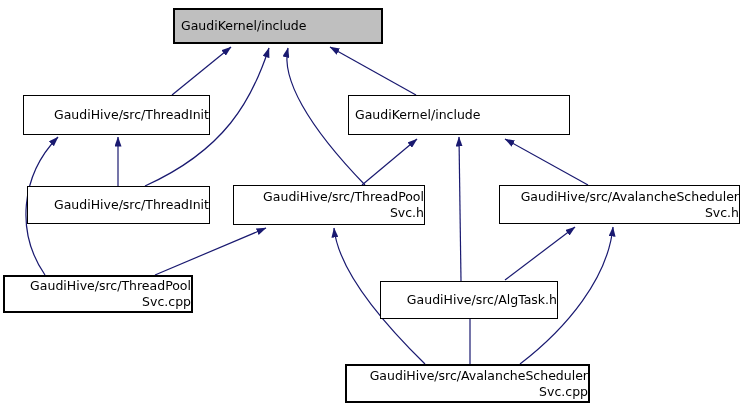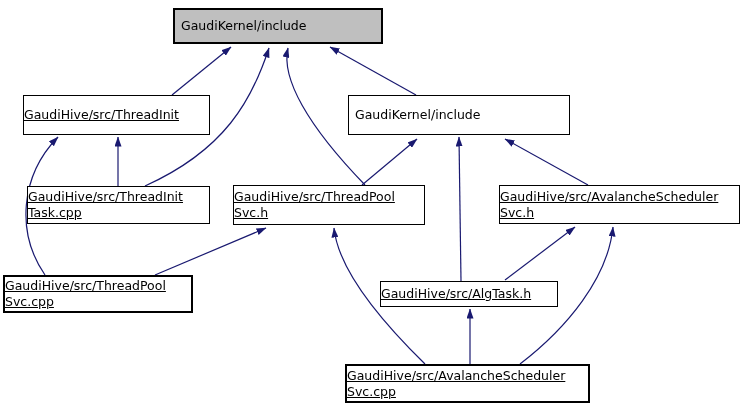--- a/index.html
+++ b/index.html
@@ -20,21 +20,21 @@
     border:1px solid #000000;
     display:flex;
     flex-direction:column;
     justify-content:center;
     font-size:12.5px;
     line-height:16px;
     color:#000000;
     white-space:nowrap;
     cursor:pointer;
   }
-  .node.align-center{text-align:left;text-decoration:underline;}
+  .node.align-center{text-align:right;}
   .node.align-left{text-align:left;padding-left:6px;padding-right:4px;}
   .node.highlight{background:#bfbfbf;}
   .node.thick{border-width:2px;}
   .edge-path{fill:none;stroke-width:1.2px;}
 </style>
 </head>
 <body>
 
 <div class="canvas">
   <svg class="edge-layer" viewBox="0 0 753 409" width="753" height="409" xmlns="http://www.w3.org/2000/svg">
@@ -65,35 +65,34 @@
         <span>GaudiKernel/include</span>
       </div>
       <div class="node align-center" style="left: 23px; top: 95px; width: 187px; height: 40px;">
         <span>GaudiHive/src/ThreadInit</span>
       </div>
       <div class="node align-left" style="left: 348px; top: 95px; width: 222px; height: 40px;">
         <span>GaudiKernel/include</span>
       </div>
       <div class="node align-center" style="left: 27px; top: 186px; width: 183px; height: 38px;">
         <span>GaudiHive/src/ThreadInit</span>
-        <span>Task.cpp</span>
       </div>
       <div class="node align-center" style="left: 233px; top: 185px; width: 192px; height: 40px;">
         <span>GaudiHive/src/ThreadPool</span>
         <span>Svc.h</span>
       </div>
       <div class="node align-center" style="left: 499px; top: 185px; width: 241px; height: 39px;">
         <span>GaudiHive/src/AvalancheScheduler</span>
         <span>Svc.h</span>
       </div>
       <div class="node align-center thick" style="left: 3px; top: 275px; width: 190px; height: 38px;">
         <span>GaudiHive/src/ThreadPool</span>
         <span>Svc.cpp</span>
       </div>
-      <div class="node align-center" style="left: 380px; top: 281px; width: 178px; height: 26px;">
+      <div class="node align-center" style="left: 380px; top: 281px; width: 178px; height: 38px;">
         <span>GaudiHive/src/AlgTask.h</span>
       </div>
       <div class="node align-center thick" style="left: 345px; top: 364px; width: 245px; height: 39px;">
         <span>GaudiHive/src/AvalancheScheduler</span>
         <span>Svc.cpp</span>
       </div>
     </div>
 </div>
 
 </body></html>

